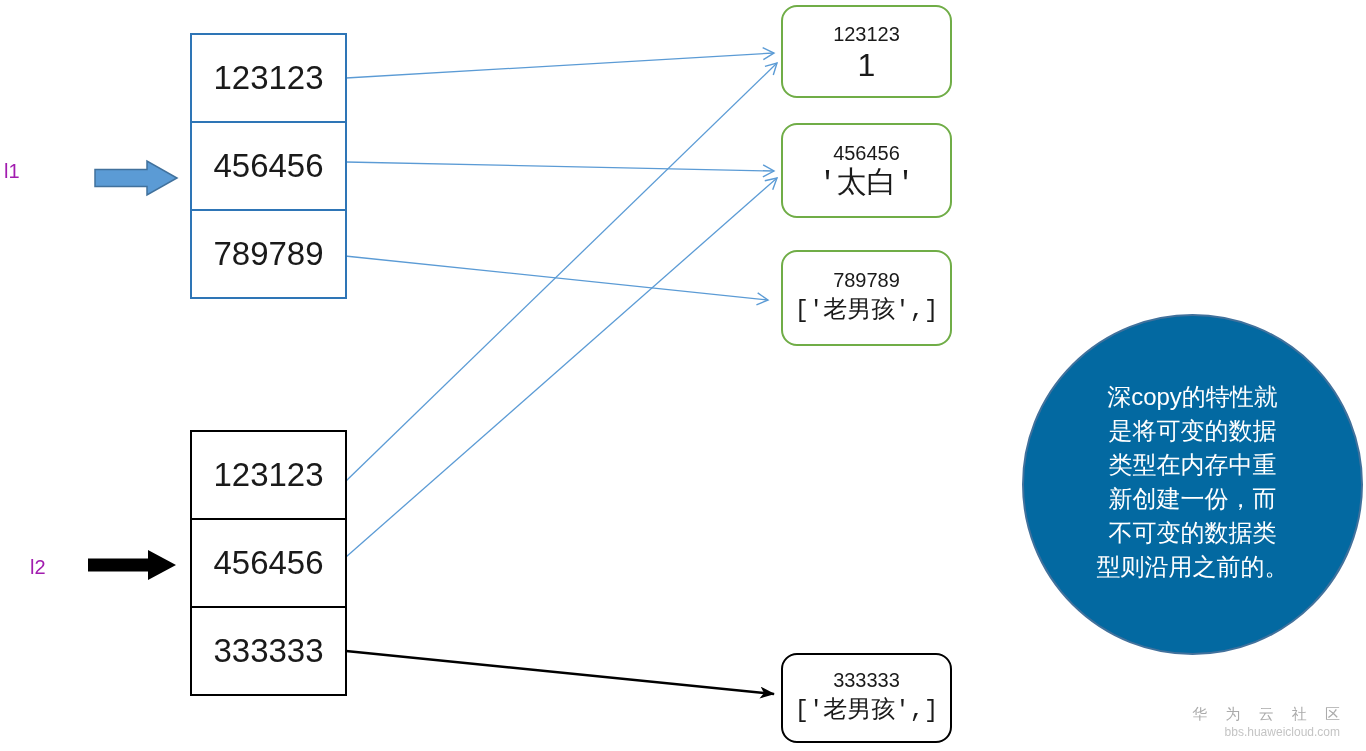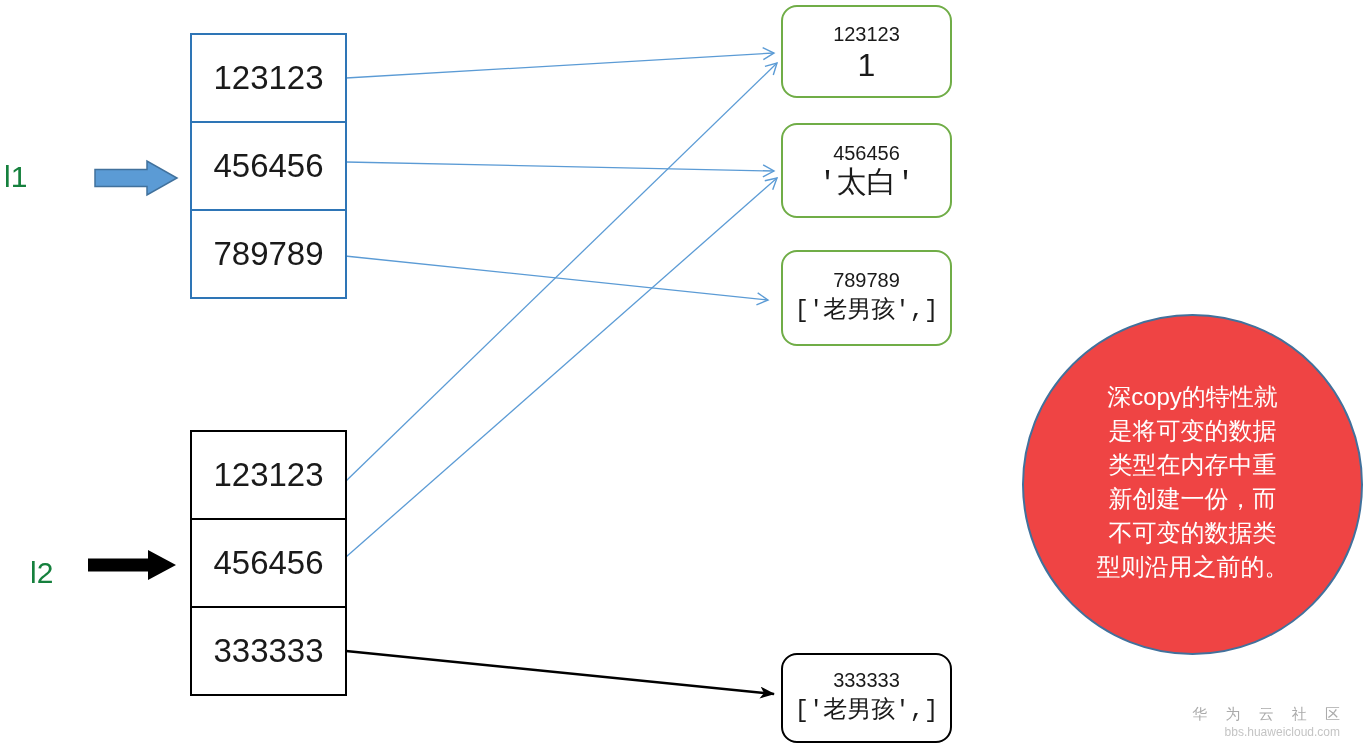--- a/index.html
+++ b/index.html
@@ -16,22 +16,22 @@
     overflow: hidden;
   }
   .arrow-layer {
     position: absolute;
     left: 0; top: 0;
     width: 1366px;
     height: 751px;
   }
   .var-label {
     position: absolute;
-    font-size: 30px;
-    color: #15803d;
+    font-size: 20px;
+    color: #a21caf;
   }
   .var-label.l1 { left: 4px;  top: 160px; }
   .var-label.l2 { left: 30px; top: 556px; }
 
   .mem-list {
     position: absolute;
     left: 190px;
     width: 153px;
     display: flex;
     flex-direction: column;
@@ -81,21 +81,21 @@
   .obj-value.sans { font-family: "Liberation Sans", sans-serif; font-size: 32px; }
   .obj-value.small { font-size: 24px; }
 
   .note-bubble {
     position: absolute;
     left: 1022px;
     top: 314px;
     width: 341px;
     height: 341px;
     border-radius: 50%;
-    background: #ef4444;
+    background: #0369a1;
     border: 2px solid #41719C;
     box-sizing: border-box;
     display: flex;
     align-items: center;
     justify-content: center;
   }
   .note-text {
     color: #FFFFFF;
     font-size: 24px;
     line-height: 34px;

